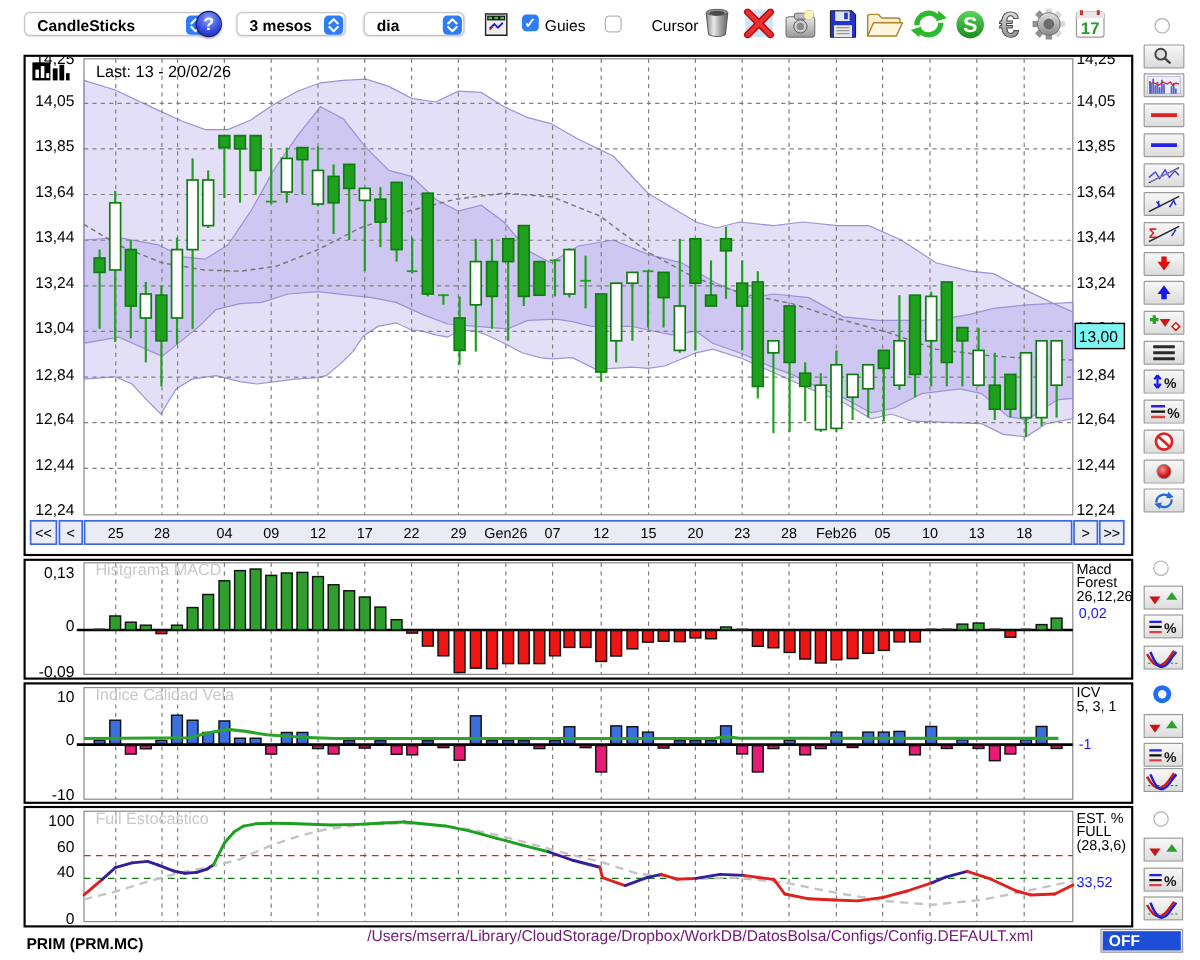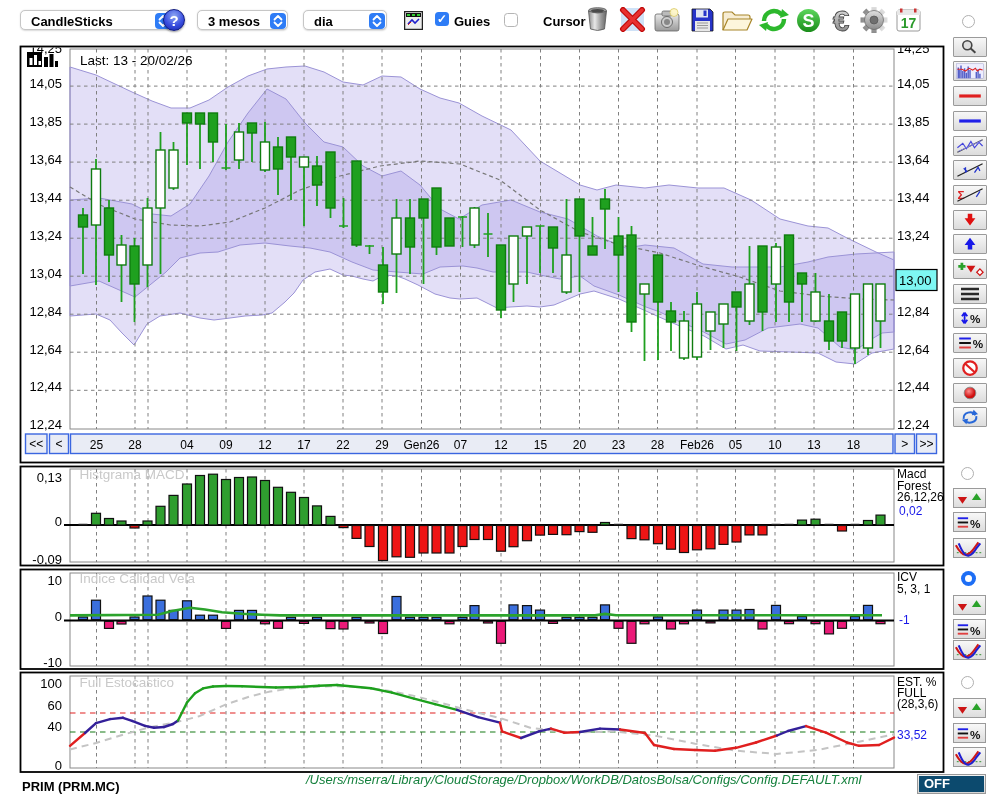--- a/index.html
+++ b/index.html
@@ -2,21 +2,21 @@
 <html><head><meta charset="utf-8">
 <style>
 * { margin:0; padding:0; box-sizing:border-box; }
 html,body { width:1000px; height:800px; background:#fff; font-family:"Liberation Sans",sans-serif; overflow:hidden; }
 .abs { position:absolute; }
 .popup { position:absolute; height:20px; background:#fff; border:1px solid #c6c6c6; border-radius:5px;
   box-shadow:0 0.5px 1.5px rgba(0,0,0,0.15); font-size:13px; font-weight:bold; color:#000; }
 .popup .lbl { position:absolute; left:10px; top:2.5px; }
 .popup .btn { position:absolute; right:1.5px; top:1.5px; width:16px; height:16px; background:#2e7cf6; border-radius:4px; }
 .chk { position:absolute; width:14px; height:14px; border-radius:3.5px; }
-.lbltxt { position:absolute; font-size:13px; font-weight:bold; color:#000; }
+.lbltxt { position:absolute; font-size:13px; font-weight:normal; color:#000; }
 .tbtn { position:absolute; left:953px; width:34px; height:20px; background:linear-gradient(#f7f7f7,#dcdcdc);
   border:1px solid #9a9a9a; border-radius:1px; }
 .radio { position:absolute; width:13px; height:13px; border:1.5px solid #b0b0b0; border-radius:50%; background:#fff; }
 </style></head>
 <body>
 
 <div class="popup" style="left:20px;top:10px;width:153px;">
     <span class="lbl">CandleSticks</span>
     <span class="btn"><svg width="16" height="16" viewBox="0 0 16 16">
         <path d="M4.5 6.5 L8 3 L11.5 6.5" stroke="#fff" stroke-width="1.8" fill="none" stroke-linecap="round" stroke-linejoin="round"></path>
@@ -675,14 +675,14 @@
       <path d="M4 14 H15" stroke="#e04040" stroke-width="2"></path>
       <text x="17" y="15" font-size="12.5" font-weight="bold" fill="#111">%</text>
     </svg></div>
 <div class="abs" style="left:953px;top:746.7px;width:33px;height:20px;background:linear-gradient(#f8f8f8,#ddd);border:1px solid #9a9a9a;"><svg width="31" height="18" viewBox="0 0 33 18">
       <path d="M3 14 H30" stroke="#2a8a2a" stroke-width="1" stroke-dasharray="2,2"></path>
       <path d="M2 6 Q8 17 13 16 Q17 15.5 21 10 L26 3" fill="none" stroke="#d01818" stroke-width="2.2"></path>
       <path d="M5 4 Q11 19 16 17 Q20 16 24 9 L28 4" fill="none" stroke="#2020d0" stroke-width="2.2"></path>
     </svg></div>
 
 <div class="abs" style="left:22px;top:779px;font-size:13px;color:#000;font-weight:bold;">PRIM (PRM.MC)</div>
-<div class="abs" style="left:306px;top:772px;font-size:13px;color:#15803d;font-style:italic;">/Users/mserra/Library/CloudStorage/Dropbox/WorkDB/DatosBolsa/Configs/Config.DEFAULT.xml</div>
+<div class="abs" style="left:306px;top:772px;font-size:13px;color:#701a75;">/Users/mserra/Library/CloudStorage/Dropbox/WorkDB/DatosBolsa/Configs/Config.DEFAULT.xml</div>
 <div class="abs" style="left:917px;top:774px;width:69px;height:20px;background:linear-gradient(#f2f2f2,#d5d5d5);border:1px solid #999;"></div>
-<div class="abs" style="left:919px;top:776px;width:65px;height:16px;background:#0c4a6e;color:#fff;font-size:13px;font-weight:bold;padding-left:5px;line-height:16px;">OFF</div>
+<div class="abs" style="left:919px;top:776px;width:65px;height:16px;background:#1d4ed8;color:#fff;font-size:13px;font-weight:bold;padding-left:5px;line-height:16px;">OFF</div>
 </body></html>

